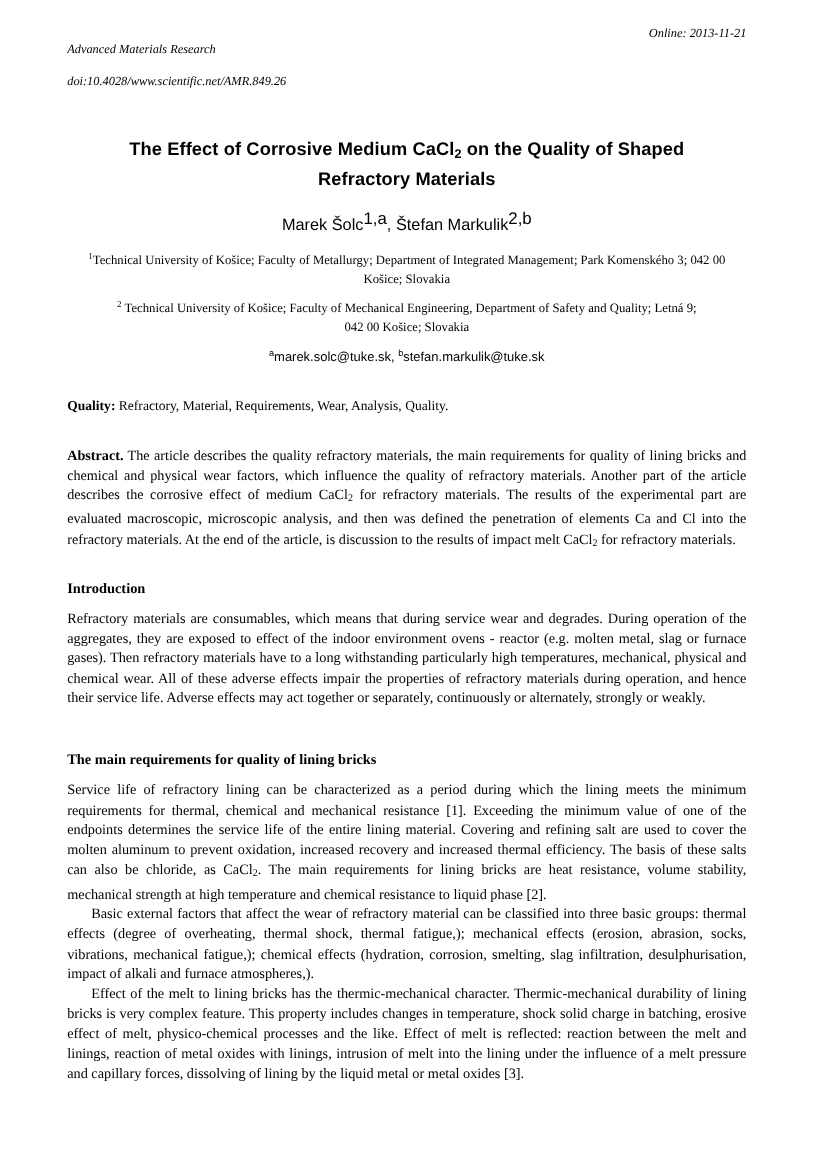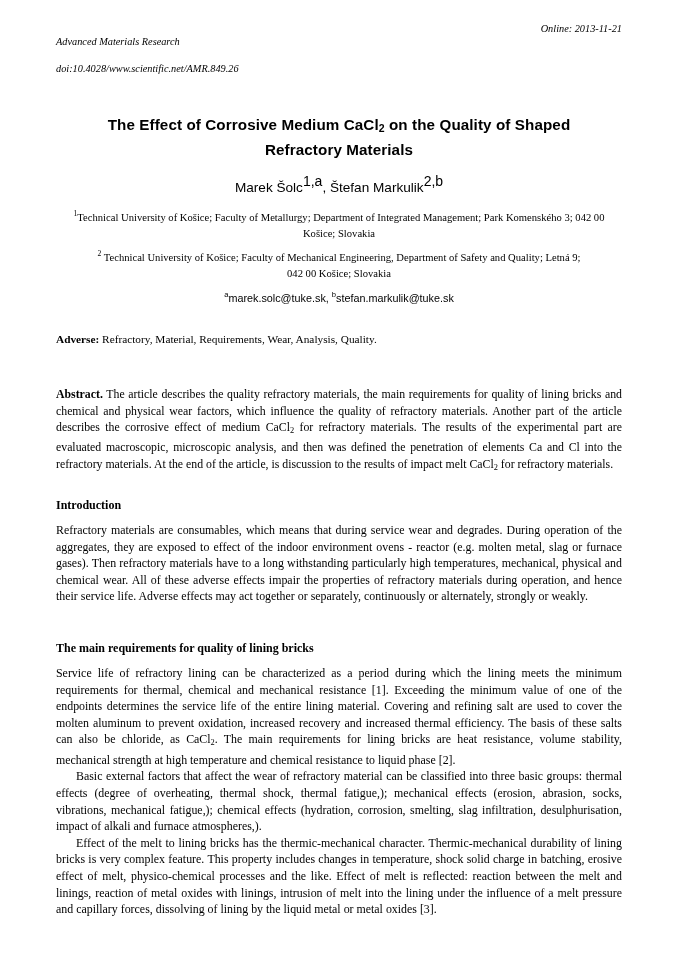--- a/index.html
+++ b/index.html
@@ -85,21 +85,21 @@
   
   .keywords {
     margin-top: 26px;
     font-size: 11.3px;
     line-height: 15px;
     text-align: left;
   }
   .keywords b { font-weight: bold; }
 
   .abstract {
-    margin-top: 39px;
+    margin-top: 24px;
     font-size: 11.8px;
     line-height: 16.4px;
     text-align: justify;
     text-justify: inter-word;
   }
   .abstract b { font-weight: bold; }
   .abstract sub, .para sub { font-size: 8.4px; vertical-align: -0.22em; }
 
   .section-head {
     margin-top: 21px;
@@ -134,21 +134,21 @@
   <h1 class="title"><span>The Effect of Corrosive Medium CaCl</span><sub>2</sub><span> on the Quality of Shaped Refractory Materials</span></h1>
 
   <div class="authors"><span>Marek Šolc</span><sup>1,a</sup><span>, </span><span>Štefan Markulik</span><sup>2,b</sup></div>
 
   <div class="affil"><sup>1</sup><span>Technical University of Košice; Faculty of Metallurgy; Department of Integrated Management; Park Komenského 3; 042 00 Košice; Slovakia</span></div>
 
   <div class="affil affil-2"><sup>2</sup><span> Technical University of Košice; Faculty of Mechanical Engineering, Department of Safety and Quality; Letná 9; 042 00 Košice; Slovakia</span></div>
 
   <div class="emails"><sup>a</sup><span>marek.solc@tuke.sk</span><span>, </span><sup>b</sup><span>stefan.markulik@tuke.sk</span></div>
 
-  <div class="keywords"><b>Adverse:</b><span> Refractory, Material, Requirements, Wear, Analysis, Quality.</span></div>
+  <div class="keywords"><b>Quality:</b><span> Refractory, Material, Requirements, Wear, Analysis, Quality.</span></div>
 
   <div class="abstract"><b>Abstract.</b><span> The article describes the quality refractory materials, the main requirements for quality of lining bricks and chemical and physical wear factors, which influence the quality of refractory materials. Another part of the article describes the corrosive effect of medium CaCl</span><sub>2</sub><span> for refractory materials. The results of the experimental part are evaluated macroscopic, microscopic analysis, and then was defined the penetration of elements Ca and Cl into the refractory materials. At the end of the article, is discussion to the results of impact melt CaCl</span><sub>2</sub><span> for refractory materials.</span></div>
 
   <div class="section-head">Introduction</div>
   <div class="para">Refractory materials are consumables, which means that during service wear and degrades. During operation of the aggregates, they are exposed to effect of the indoor environment ovens - reactor (e.g. molten metal, slag or furnace gases).  Then refractory materials have to a long withstanding particularly high temperatures, mechanical, physical and chemical wear. All of these adverse effects impair the properties of refractory materials during operation, and hence their service life. Adverse effects may act together or separately, continuously or alternately, strongly or weakly.</div>
 
   <div class="spacer-lg"></div>
 
   <div class="section-head">The main requirements for quality of lining bricks</div>
   <div class="para"><span>Service life of refractory lining can be characterized as a period during which the lining meets the minimum requirements for thermal, chemical and mechanical resistance [1]. Exceeding the minimum value of one of the endpoints determines the service life of the entire lining material. Covering and refining salt are used to cover the molten aluminum to prevent oxidation, increased recovery and increased thermal efficiency. The basis of these salts can also be chloride, as CaCl</span><sub>2</sub><span>. The main requirements for lining bricks are heat resistance, volume stability, mechanical strength at high temperature and chemical resistance to liquid phase [2].</span></div>

